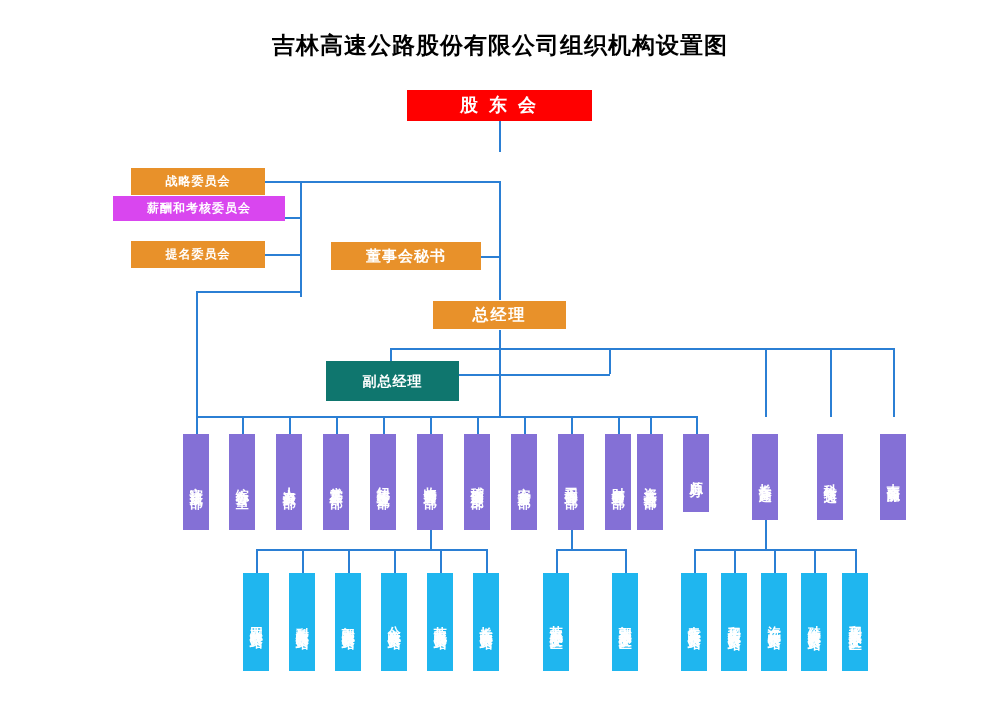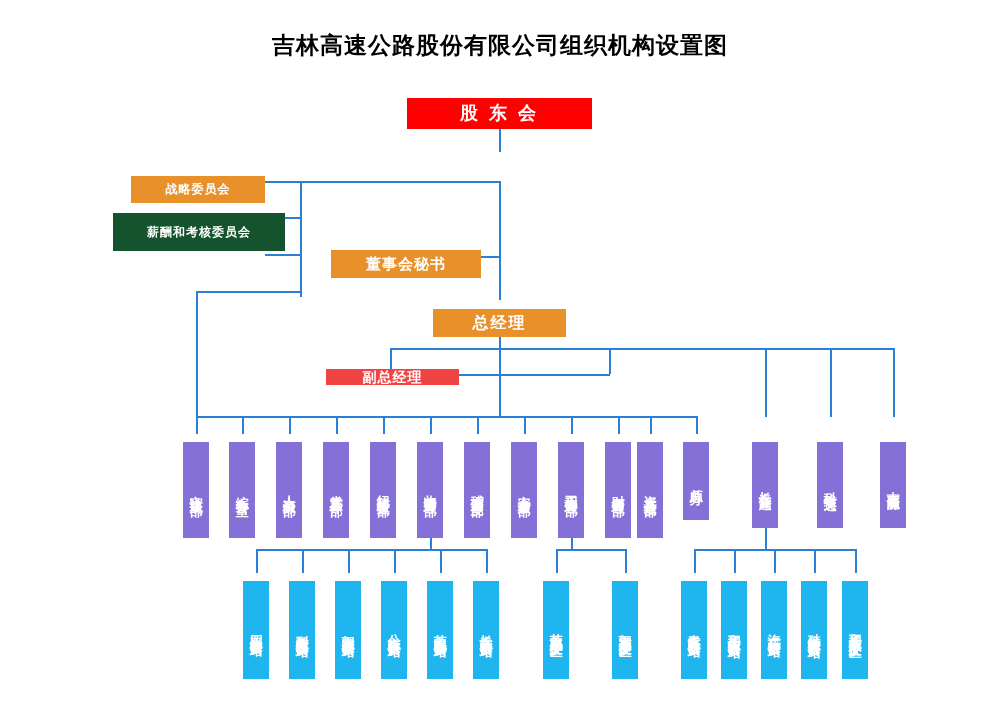--- a/index.html
+++ b/index.html
@@ -33,21 +33,20 @@
   .node {
     position: absolute;
     box-sizing: border-box;
     display: flex;
     align-items: center;
     justify-content: center;
     color: #ffffff;
     font-weight: bold;
     line-height: 1.05;
     text-align: center;
-    margin-top: 8px;
   }
   .node.h {
     font-size: 14px;
     letter-spacing: 1px;
   }
   .node.v {
     writing-mode: vertical-rl;
     text-orientation: upright;
     font-size: 13px;
     letter-spacing: 2px;
@@ -132,25 +131,26 @@
   <div class="line v" style="left:814px; top:549px; height:24px;"></div>
   <div class="line v" style="left:855px; top:549px; height:24px;"></div>
 
   <div class="node h" style="left:407px; top:90px; width:185px; height:31px; background:#ff0000; font-size:18px; letter-spacing:3px;">股  东  会</div>
 
 
   <div class="node h" style="left:433px; top:301px; width:133px; height:28px; background:#e8912a; font-size:16px; letter-spacing:2px;">总经理</div>
 
   <div class="node h" style="left:331px; top:242px; width:150px; height:28px; background:#e8912a; font-size:15px; letter-spacing:1px;">董事会秘书</div>
 
-  <div class="node h" style="left:326px; top:361px; width:133px; height:16px; background:#ef4444; font-size:14px; letter-spacing:1px;">副总经理</div>
+  <div class="node h" style="left:326px; top:361px; width:133px; height:40px; background:#0f766e; font-size:14px; letter-spacing:1px;">副总经理</div>
 
 
   <div class="node h small" style="left:131px; top:168px; width:134px; height:27px; background:#e8912a;">战略委员会</div>
-  <div class="node h small" style="left:113px; top:205px; width:172px; height:38px; background:#14532d;">薪酬和考核委员会</div>
+  <div class="node h small" style="left:113px; top:196px; width:172px; height:25px; background:#d946ef;">薪酬和考核委员会</div>
+  <div class="node h small" style="left:131px; top:241px; width:134px; height:27px; background:#e8912a;">提名委员会</div>
 
   <div class="node v" style="left:183px; top:434px; width:26px; height:96px; background:#8470d6;">审计法规部</div>
   <div class="node v" style="left:229px; top:434px; width:26px; height:96px; background:#8470d6;">综合办公室</div>
   <div class="node v" style="left:276px; top:434px; width:26px; height:96px; background:#8470d6;">人力资源部</div>
   <div class="node v" style="left:323px; top:434px; width:26px; height:96px; background:#8470d6;">党群工作部</div>
   <div class="node v" style="left:370px; top:434px; width:26px; height:96px; background:#8470d6;">纪律检查部</div>
   <div class="node v" style="left:417px; top:434px; width:26px; height:96px; background:#8470d6;">收费管理部</div>
   <div class="node v" style="left:464px; top:434px; width:26px; height:96px; background:#8470d6;">稽查调度部</div>
   <div class="node v" style="left:511px; top:434px; width:26px; height:96px; background:#8470d6;">安全质量部</div>
   <div class="node v" style="left:558px; top:434px; width:26px; height:96px; background:#8470d6;">工程管理部</div>

